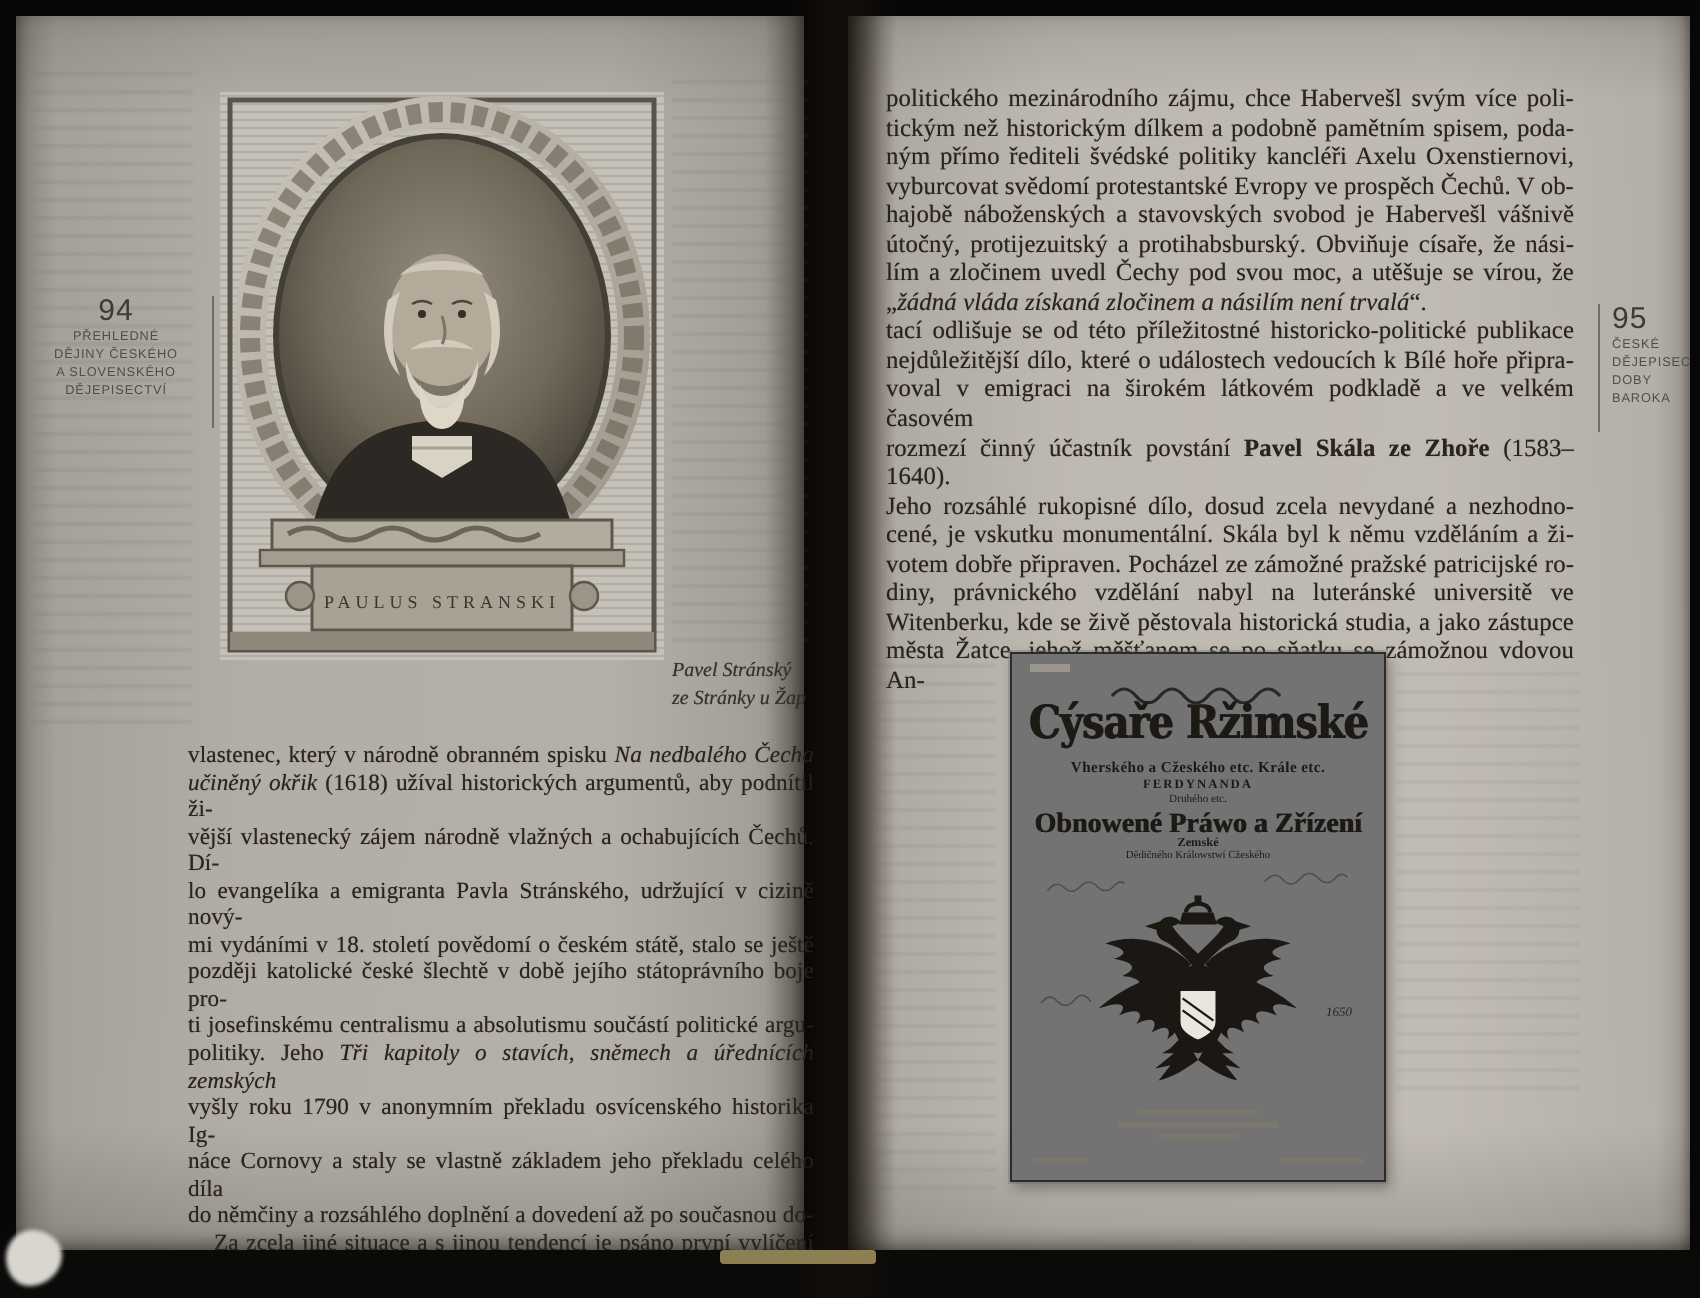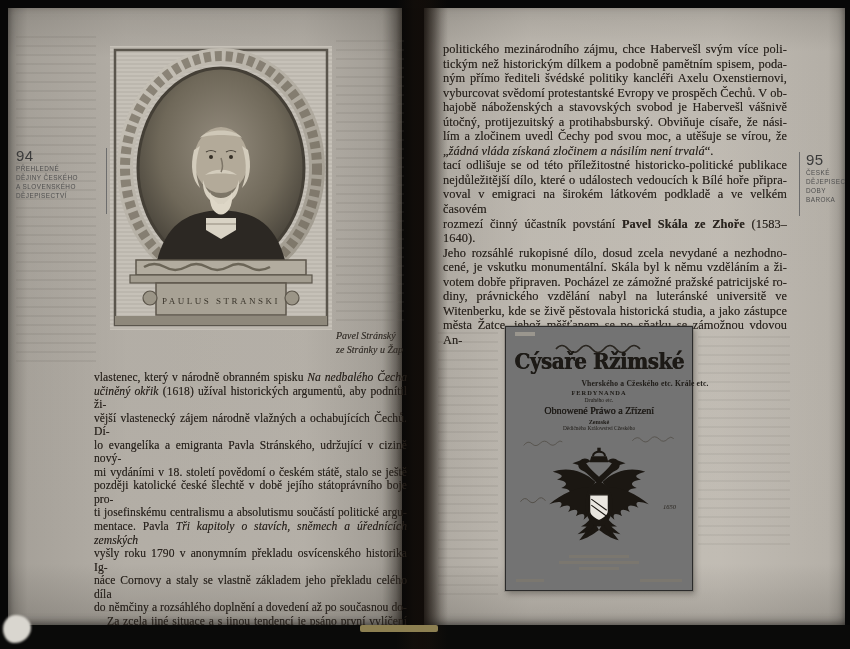--- a/index.html
+++ b/index.html
@@ -33,41 +33,41 @@
   .just .tline.nj{text-align-last:left;}
   .tline{white-space:normal;text-shadow:0 0 .4px rgba(40,30,20,.55);}
   .tline.in{text-indent:13px;}
   .tline .i{font-style:italic;}
   .tline .b{font-weight:700;margin-top:40px;}
   #leftBody{left:94px;top:371px;width:313px;font-size:11.6px;line-height:13.55px;letter-spacing:.05px;}
   #rightBody{left:443px;top:42px;width:344px;font-size:12.4px;line-height:14.55px;letter-spacing:.05px;}
 
   
   .marginNote{position:absolute;font-family:"Liberation Sans",sans-serif;color:#454545;}
-  #leftMargin{left:16px;top:148px;width:84px;text-align:left;border-right:1px solid #6d6d6d;padding-right:6px;min-height:66px;}
+  #leftMargin{left:16px;top:148px;width:84px;text-align:center;border-right:1px solid #6d6d6d;padding-right:6px;min-height:66px;}
   #rightMargin{left:799px;top:152px;width:48px;text-align:left;border-left:1px solid #6d6d6d;padding-left:6px;min-height:64px;}
   .pageNum{font-size:15px;line-height:16px;color:#3b3b3b;letter-spacing:.5px;}
   .marginNote .tline{font-size:6.4px;line-height:9px;letter-spacing:.45px;text-transform:uppercase;text-shadow:none;color:#4e4e4e;}
 
   
   #portrait{position:absolute;left:110px;top:46px;width:222px;height:284px;}
   #leftCaption{position:absolute;left:336px;top:329px;width:82px;font-size:10px;font-style:italic;
     line-height:13.5px;color:#35312c;}
   
   #plate{position:absolute;left:505px;top:326px;width:186px;height:263px;background:#737373;
     border:1.2px solid #2b2b2b;box-shadow:0 0 0 1px rgba(120,115,108,.4),2px 3px 6px rgba(30,25,20,.35);}
   .pl{position:absolute;left:0;width:100%;text-align:center;color:#1d1a16;}
   #plTag{position:absolute;left:9px;top:5px;width:20px;height:4px;background:#9a968e;}
   #plOrn{top:12px;}
   #plTitle{top:22px;font-size:20px;font-weight:700;font-family:"DejaVu Serif",serif;
     letter-spacing:-.5px;transform:scaleY(1.15);text-shadow:.6px 0 0 #1d1a16;}
-  #plL2{top:52px;font-size:7.6px;font-weight:700;letter-spacing:.2px;padding-left:46px;}
+  #plL2{top:52px;font-size:7.6px;font-weight:700;letter-spacing:.2px;}
   #plL3{top:62px;font-size:6.4px;font-weight:700;letter-spacing:1px;}
   #plL4{top:70px;font-size:5.6px;}
-  #plL5{top:78px;font-size:10px;font-weight:400;text-shadow:.4px 0 0 #1d1a16;}
+  #plL5{top:78px;font-size:14px;font-weight:700;text-shadow:.4px 0 0 #1d1a16;}
   #plL6{top:91px;font-size:6.2px;font-weight:700;}
   #plL7{top:98px;font-size:5.4px;}
   .squig{position:absolute;height:10px;opacity:.8;}
   #plYear{position:absolute;right:16px;top:176px;font-size:6.5px;font-style:italic;color:#2a2620;}
   .microbar{position:absolute;height:3px;background:#7d786e;opacity:.8;}
   
   .edge{position:absolute;background:#070707;}
 </style>
 </head>
 <body>
@@ -155,21 +155,21 @@
     </div>
 
   <div class="tl-block just" id="leftBody">
       <div class="tline"><span>vlastenec, který v národně obranném spisku </span><span class="i">Na nedbalého Čecha</span></div>
       <div class="tline"><span class="i">učiněný okřik</span><span> (1618) užíval historických argumentů, aby podnítil ži-</span></div>
       <div class="tline"><span>vější vlastenecký zájem národně vlažných a ochabujících Čechů. Dí-</span></div>
       <div class="tline"><span>lo evangelíka a emigranta Pavla Stránského, udržující v cizině nový-</span></div>
       <div class="tline"><span>mi vydáními v 18. století povědomí o českém státě, stalo se ještě</span></div>
       <div class="tline"><span>později katolické české šlechtě v době jejího státoprávního boje pro-</span></div>
       <div class="tline"><span>ti josefinskému centralismu a absolutismu součástí politické argu-</span></div>
-      <div class="tline"><span>mentace. Pavla </span><span class="i">Tři kapitoly o stavích, sněmech a úřednících zemských</span></div>
+      <div class="tline"><span>politiky. Jeho </span><span class="i">Tři kapitoly o stavích, sněmech a úřednících zemských</span></div>
       <div class="tline"><span>vyšly roku 1790 v anonymním překladu osvícenského historika Ig-</span></div>
       <div class="tline"><span>náce Cornovy a staly se vlastně základem jeho překladu celého díla</span></div>
       <div class="tline"><span>do němčiny a rozsáhlého doplnění a dovedení až po současnou do-</span></div>
       <div class="tline in"><span>Za zcela jiné situace a s jinou tendencí je psáno první vylíčení</span></div>
       <div class="tline"><span>českého povstání, napsané ze strany bratrské humanisticky vzděla-</span></div>
     </div>
 
   <div class="tl-block just" id="rightBody">
       <div class="tline"><span>politického mezinárodního zájmu, chce Habervešl svým více poli-</span></div>
       <div class="tline"><span>tickým než historickým dílkem a podobně pamětním spisem, poda-</span></div>

